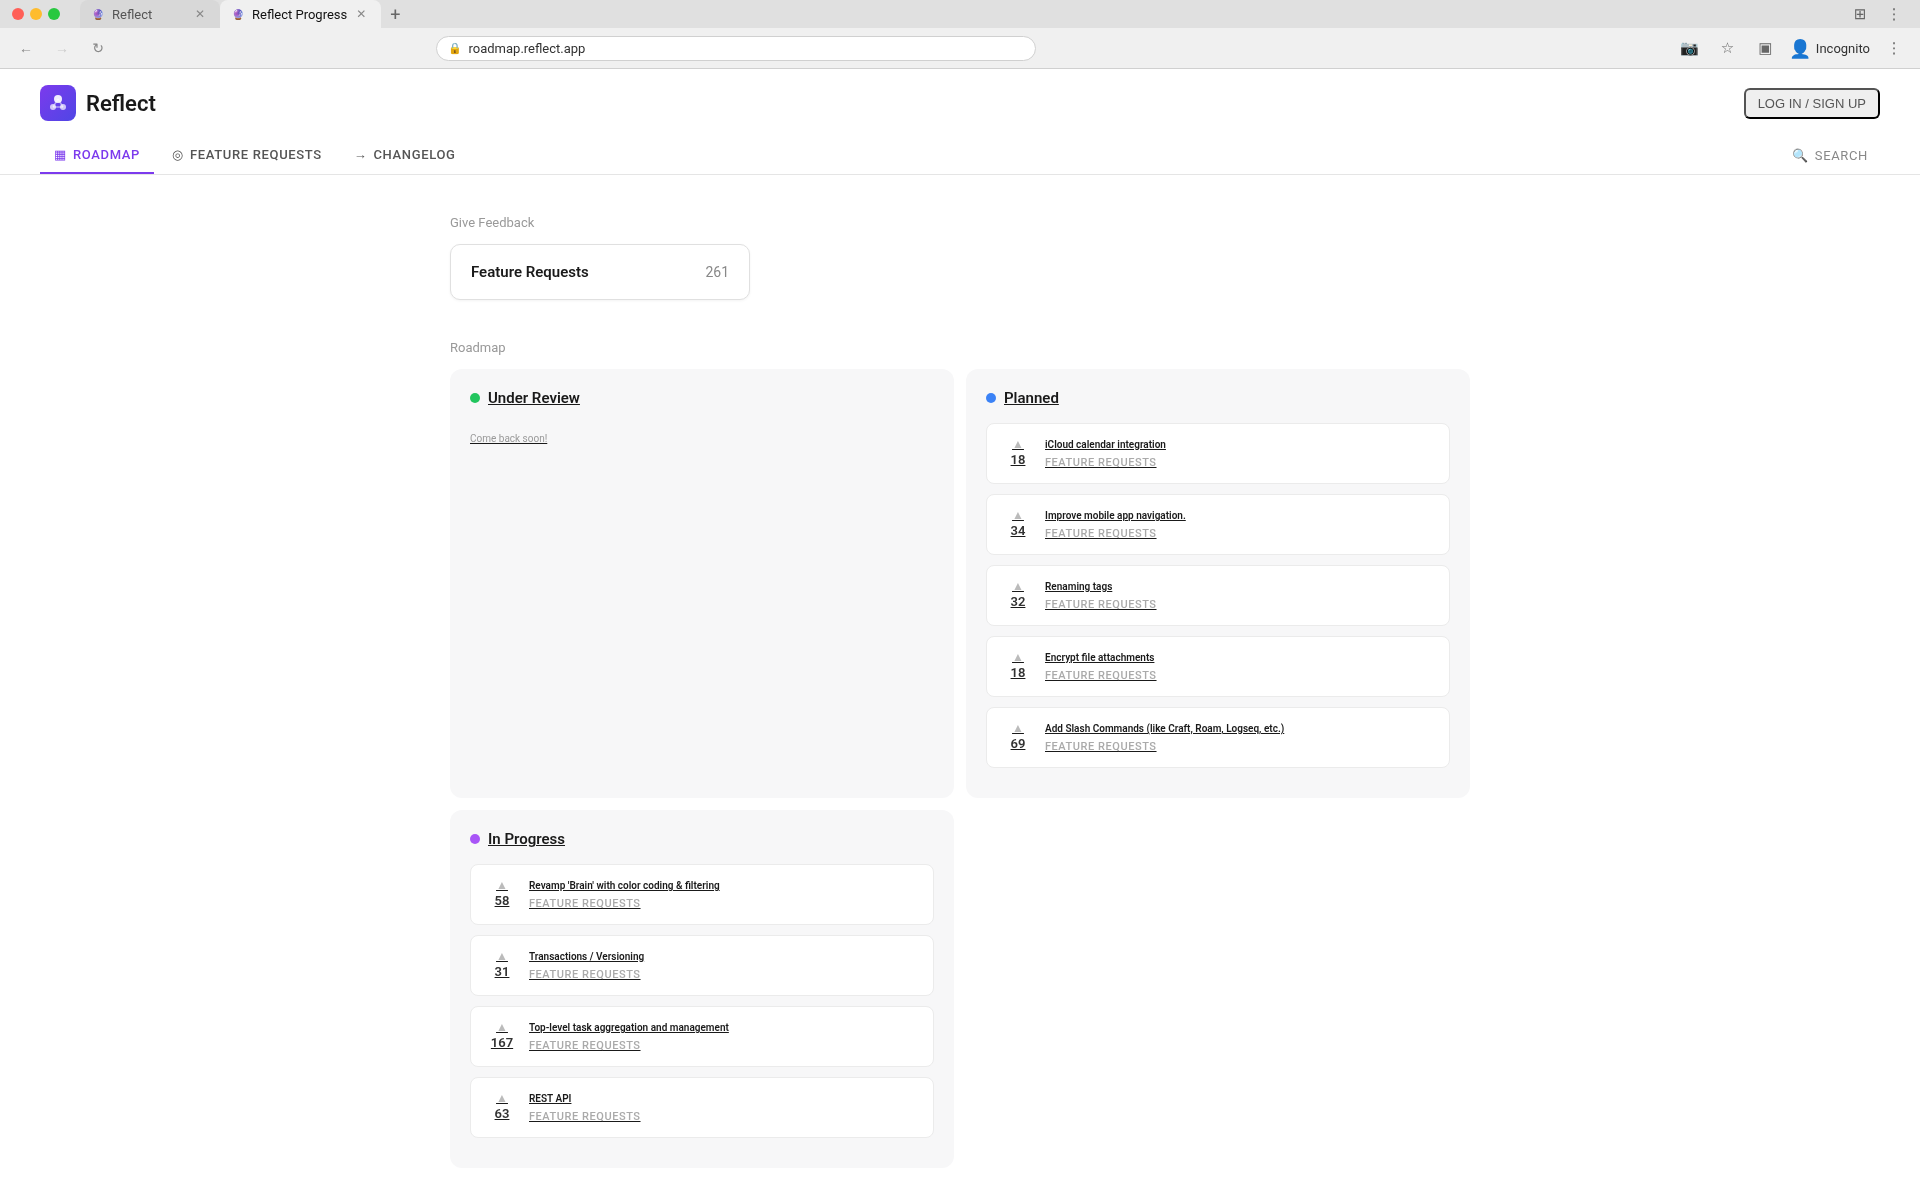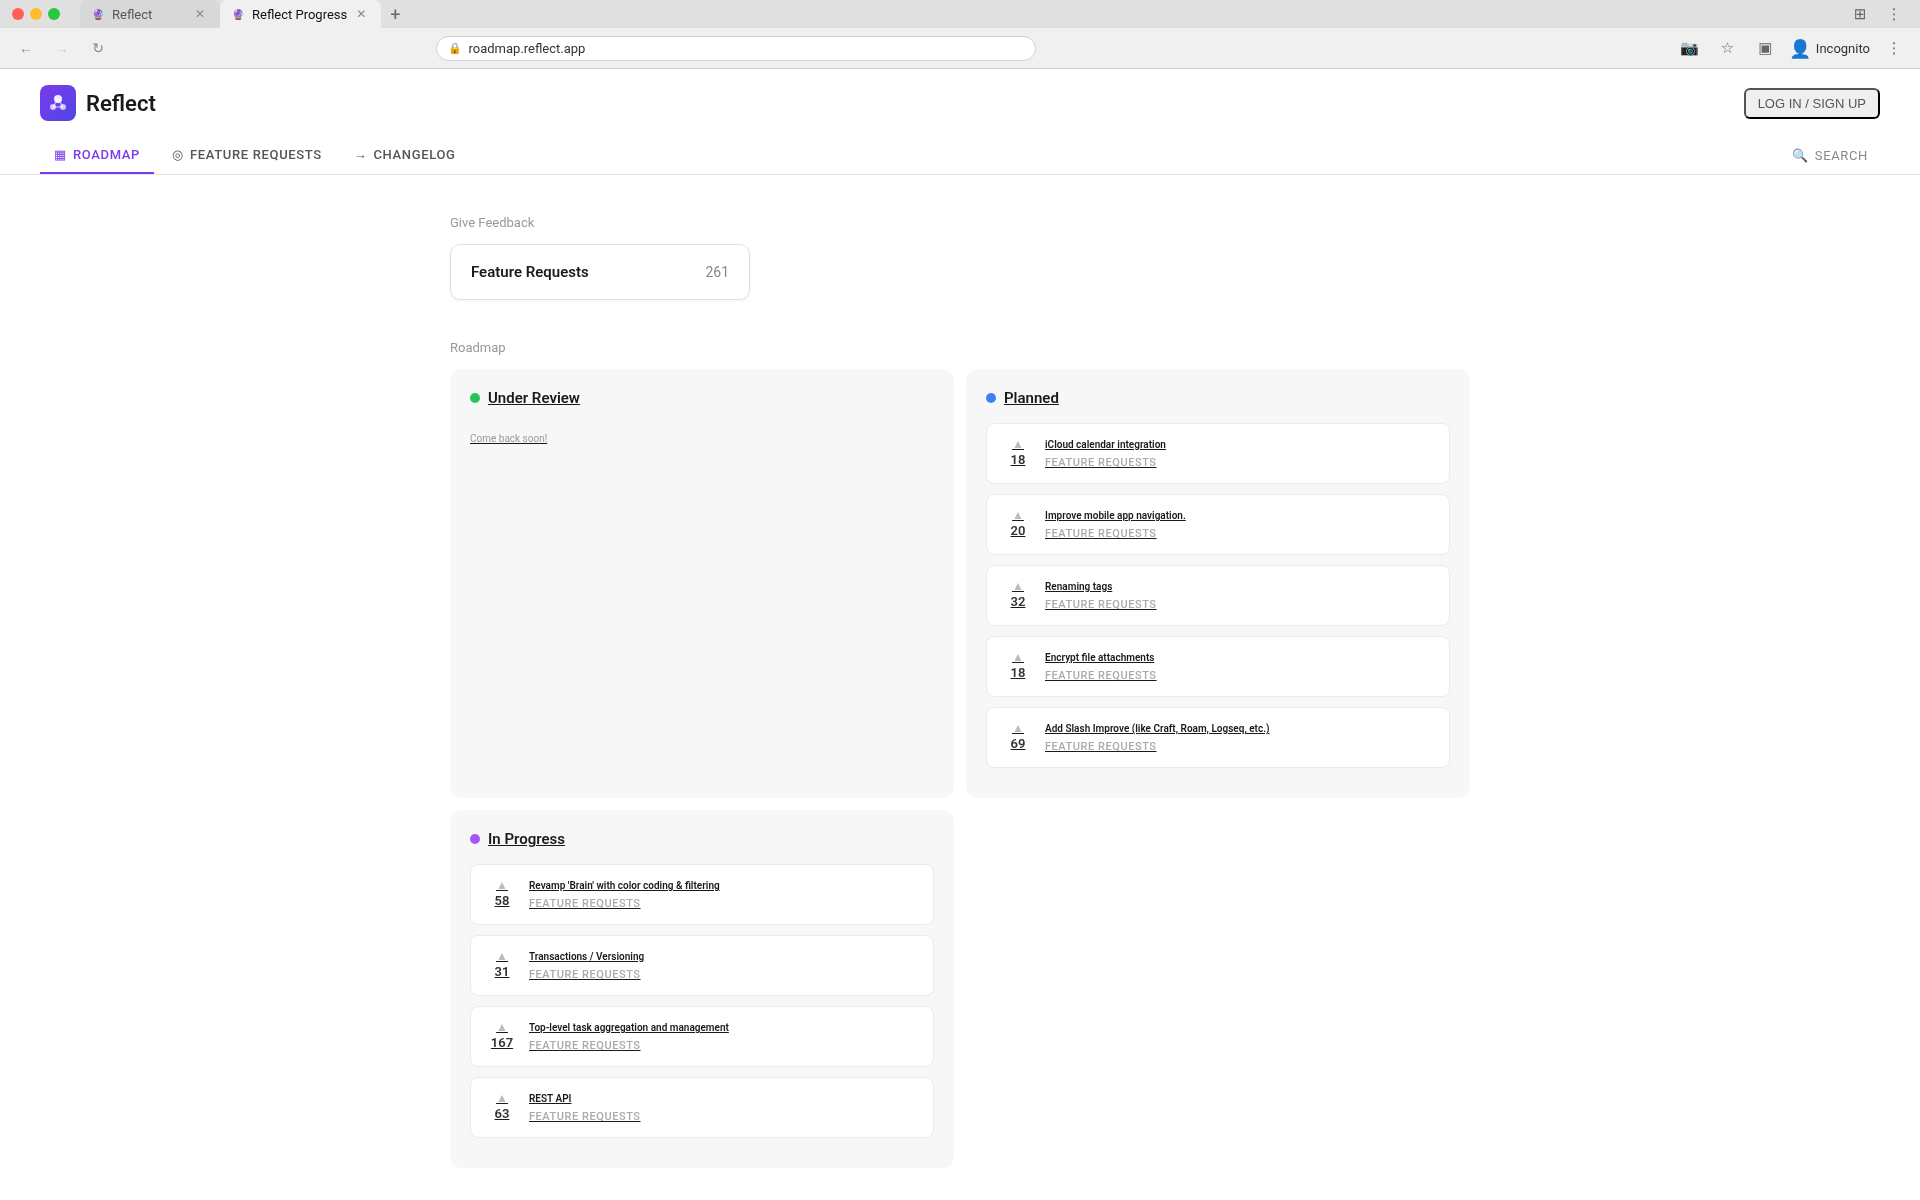--- a/index.html
+++ b/index.html
@@ -450,21 +450,21 @@
             <span class="vote-count">18</span>
           </div>
           <div class="item-content">
             <div class="item-title">iCloud calendar integration</div>
             <div class="item-tag">FEATURE REQUESTS</div>
           </div>
         </div>
         <div class="roadmap-item">
           <div class="vote-section">
             <span class="vote-arrow">▲</span>
-            <span class="vote-count">20</span>
+            <span class="vote-count">34</span>
           </div>
           <div class="item-content">
             <div class="item-title">Improve mobile app navigation.</div>
             <div class="item-tag">FEATURE REQUESTS</div>
           </div>
         </div>
         <div class="roadmap-item">
           <div class="vote-section">
             <span class="vote-arrow">▲</span>
             <span class="vote-count">32</span>
@@ -483,21 +483,21 @@
             <div class="item-title">Encrypt file attachments</div>
             <div class="item-tag">FEATURE REQUESTS</div>
           </div>
         </div>
         <div class="roadmap-item">
           <div class="vote-section">
             <span class="vote-arrow">▲</span>
             <span class="vote-count">69</span>
           </div>
           <div class="item-content">
-            <div class="item-title">Add Slash Improve (like Craft, Roam, Logseq, etc.)</div>
+            <div class="item-title">Add Slash Commands (like Craft, Roam, Logseq, etc.)</div>
             <div class="item-tag">FEATURE REQUESTS</div>
           </div>
         </div>
       </div>
 
       <div class="roadmap-column">
         <div class="column-header">
           <div class="status-dot purple"></div>
           <span class="column-title">In Progress</span>
         </div>

